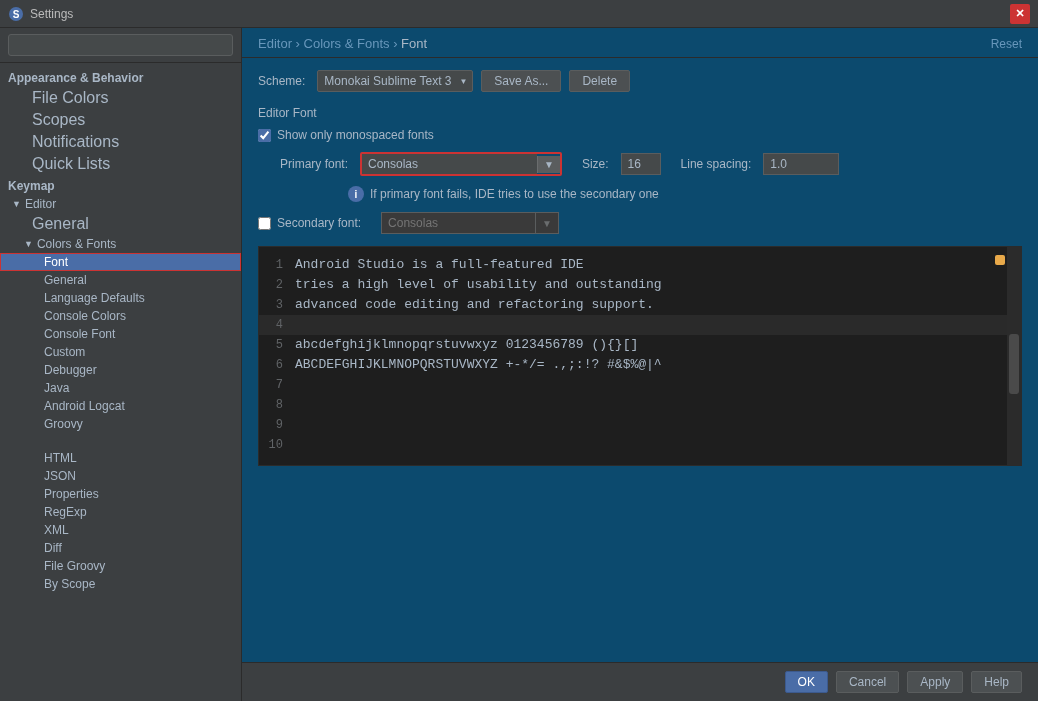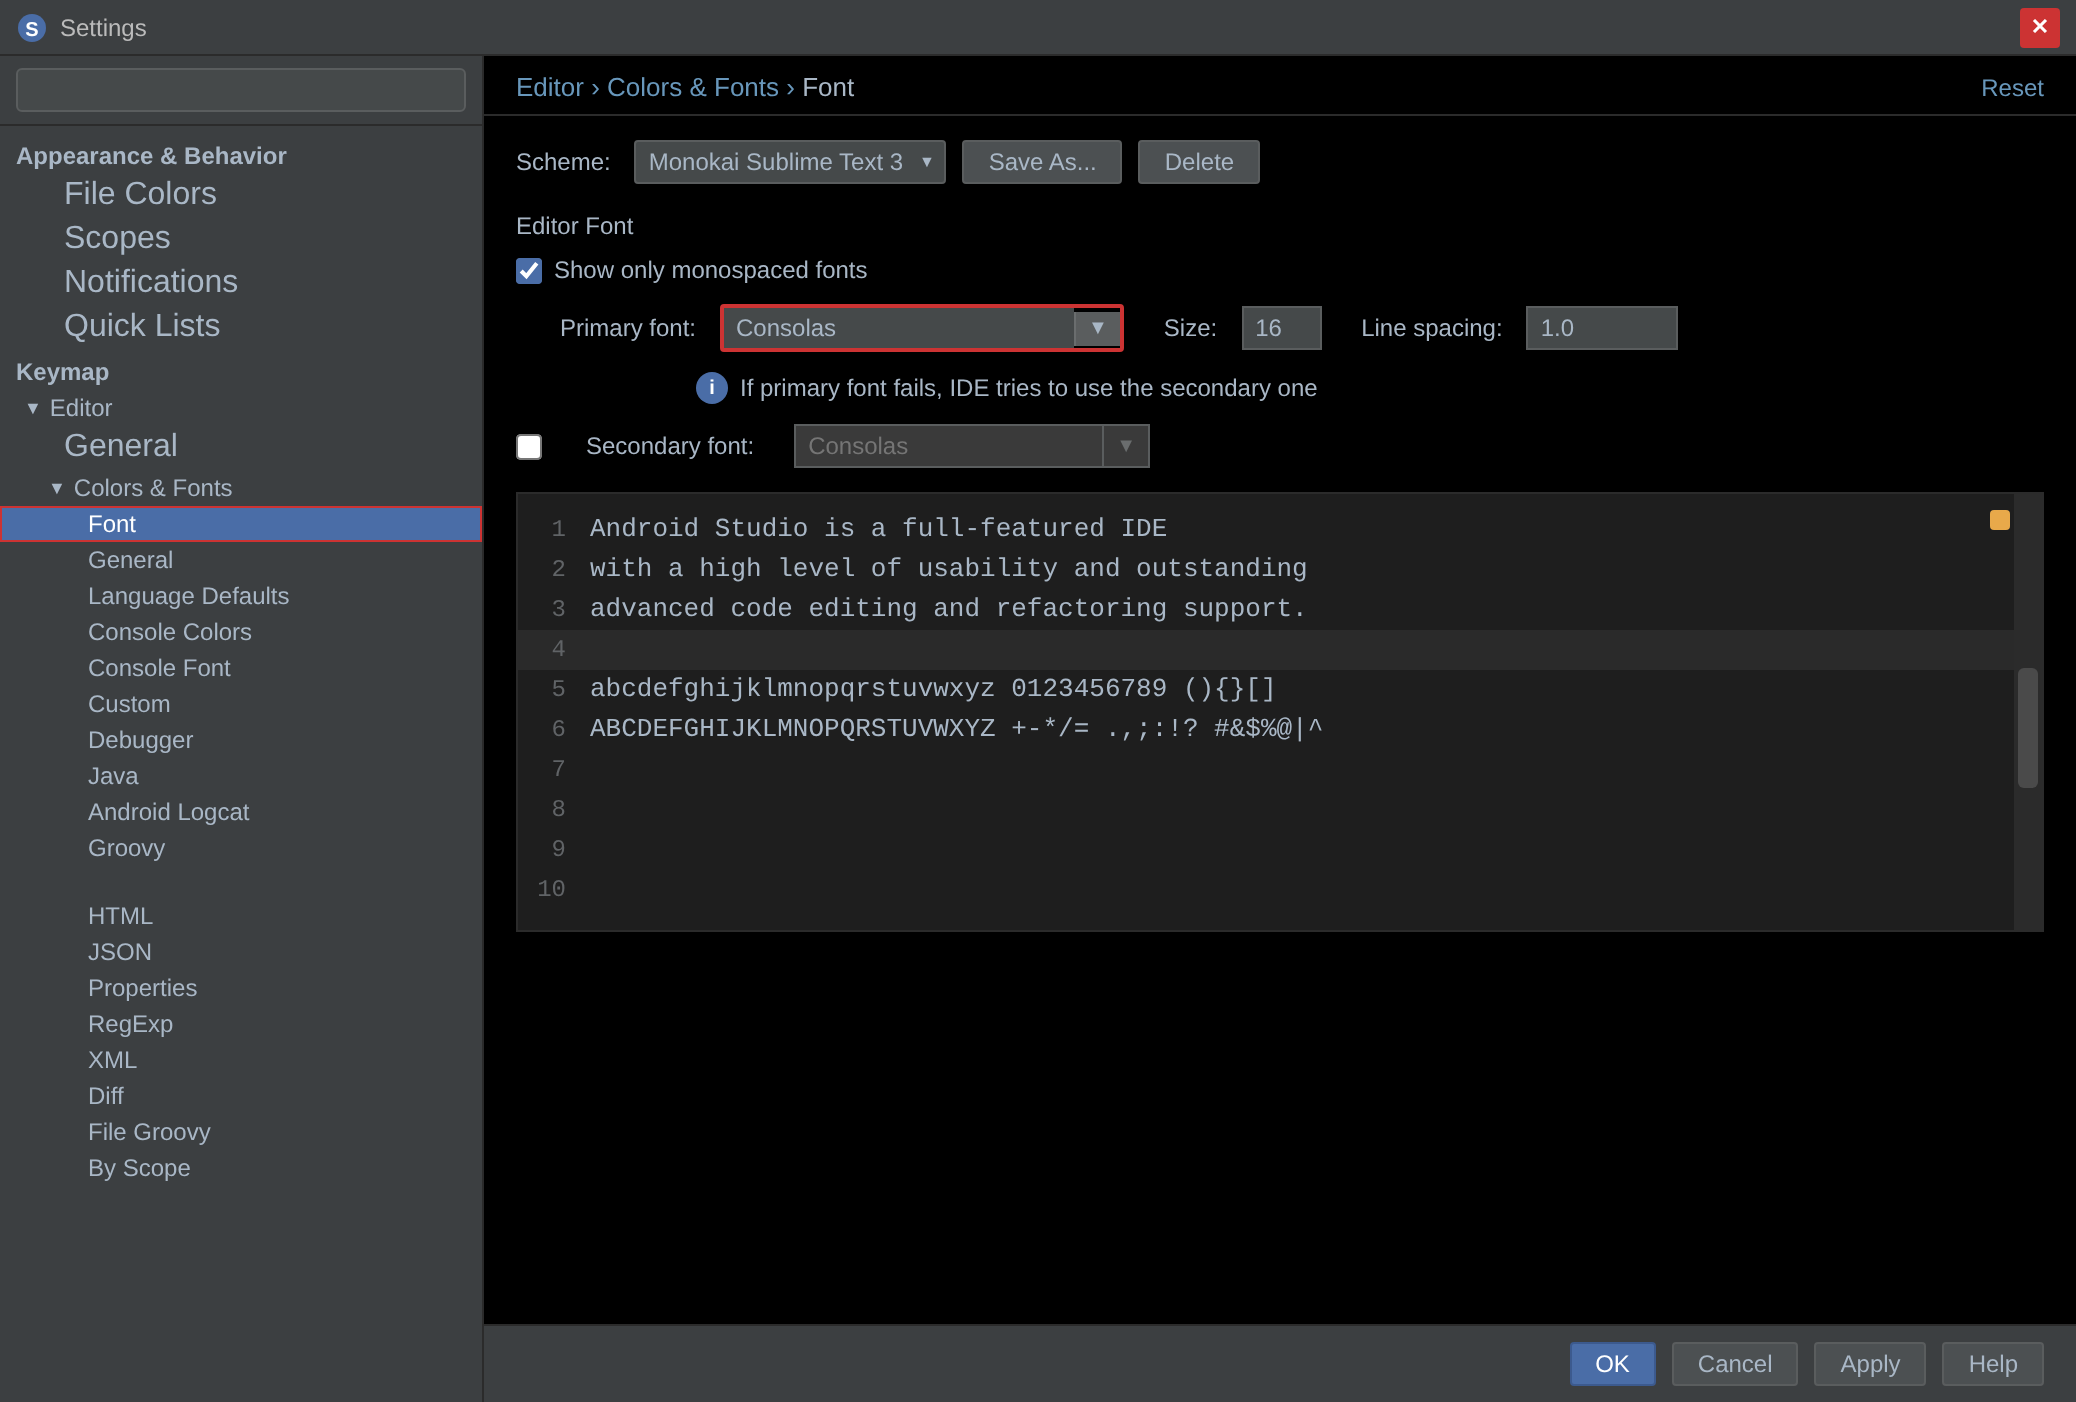--- a/index.html
+++ b/index.html
@@ -112,21 +112,21 @@
     .triangle {
       display: inline-block;
       margin-right: 4px;
       font-size: 9px;
     }
     
     .content {
       flex: 1;
       display: flex;
       flex-direction: column;
-      background: #000000;
+      background: #0c4a6e;
       overflow: hidden;
     }
     .content-header {
       display: flex;
       align-items: center;
       justify-content: space-between;
       padding: 8px 16px 6px 16px;
       border-bottom: 1px solid #2b2b2b;
     }
     .breadcrumb {
@@ -290,21 +290,21 @@
       align-items: center;
       gap: 10px;
       margin-bottom: 12px;
     }
     .secondary-checkbox {
       min-width: 90px;
       text-align: right;
       display: flex;
       align-items: center;
       justify-content: flex-end;
-      gap: 22px;
+      gap: 6px;
     }
     .secondary-font-input {
       background: #3a3a3a;
       border: 1px solid #5a5d5e;
       color: #6a6d6e;
       padding: 3px 6px;
       font-size: 12px;
       width: 155px;
       outline: none;
     }
@@ -569,21 +569,21 @@
 
       <div class="code-preview">
         <div class="orange-dot"></div>
         <div class="code-lines">
           <div class="code-line">
             <span class="line-num">1</span>
             <span class="line-content">Android Studio is a full-featured IDE</span>
           </div>
           <div class="code-line">
             <span class="line-num">2</span>
-            <span class="line-content">with a high level of usability and outstanding</span>
+            <span class="line-content">tries a high level of usability and outstanding</span>
           </div>
           <div class="code-line">
             <span class="line-num">3</span>
             <span class="line-content">advanced code editing and refactoring support.</span>
           </div>
           <div class="code-line line-empty">
             <span class="line-num">4</span>
             <span class="line-content"> </span>
           </div>
           <div class="code-line">

